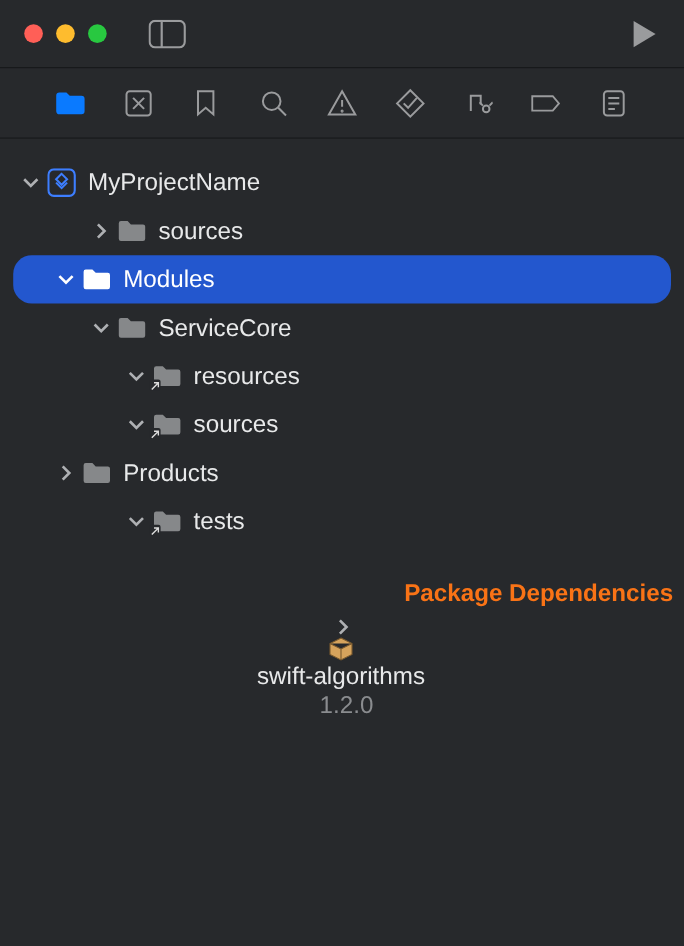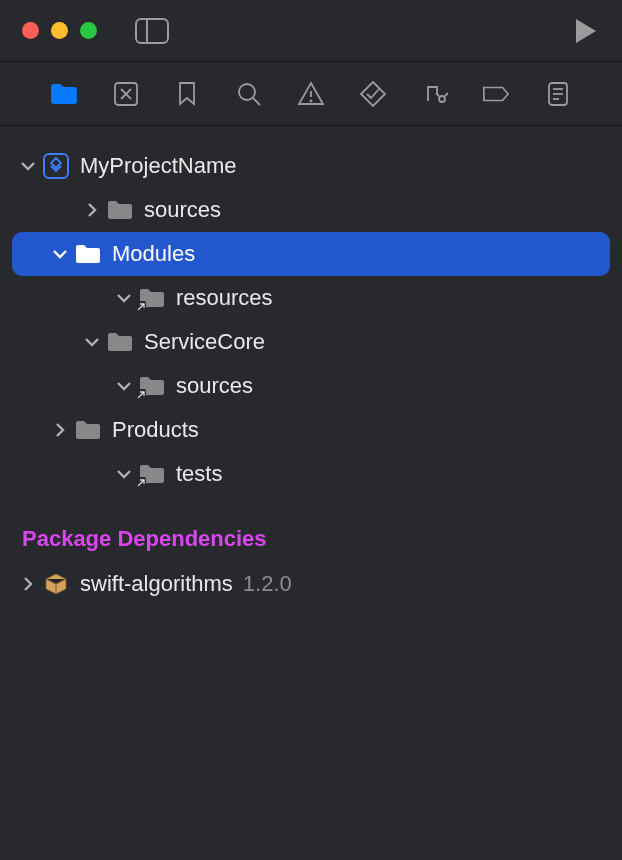--- a/index.html
+++ b/index.html
@@ -67,20 +67,21 @@
       height: 44px;
       display: flex;
       align-items: center;
       border-radius: 10px;
       margin: 0 12px;
       cursor: pointer;
     }
     .row.selected {
       background: #2357ce;
       color: #fff;
+      border-radius: 17px;
     }
     .chevron {
       width: 16px;
       min-width: 16px;
       height: 16px;
       display: flex;
       align-items: center;
       justify-content: center;
       margin-right: 6px;
     }
@@ -114,24 +115,25 @@
       left: -1px;
       width: 8px;
       height: 8px;
       z-index: 2;
     }
     
     .label { font-weight: 400; color: #e8e9ea; white-space: nowrap; }
     .row.selected .label { color: #fff; }
 
     .section-header {
-      padding: 30px 0 10px 22px;
-      color: #d946ef;
+      padding: 30px 10px 10px 22px;
+      color: #f97316;
       font-size: 22px;
       font-weight: 600;
+      text-align: right;
     }
 
     .dep-row {
       height: 44px;
       display: flex;
       align-items: center;
       margin: 0 12px;
       cursor: pointer;
     }
     .dep-name { color: #e8e9ea; margin-right: 10px; }
@@ -285,51 +287,51 @@
         </svg>
       </span>
     <span class="node-icon">
         <svg width="28" height="22" viewBox="0 0 28 22" fill="#ffffff">
           <use href="#folder-shape"></use>
         </svg>
       </span>
     <span class="label">Modules</span>
   </div>
 
+  <div class="row" style="padding-left: 72px;">
+    <span class="chevron">
+        <svg width="16" height="16" viewBox="0 0 16 16">
+          <use href="#chev-down"></use>
+        </svg>
+      </span>
+    <span class="node-icon">
+        <svg width="28" height="22" viewBox="0 0 28 22" fill="#86888a">
+          <use href="#folder-shape"></use>
+        </svg>
+      </span>
+    <span class="label">ServiceCore</span>
+  </div>
+
   <div class="row" style="padding-left: 104px;">
     <span class="chevron">
         <svg width="16" height="16" viewBox="0 0 16 16">
           <use href="#chev-down"></use>
         </svg>
       </span>
     <span class="node-icon folder-shortcut">
       <svg width="28" height="22" viewBox="0 0 28 22" fill="#86888a">
           <use href="#folder-shape"></use>
         </svg>
       <svg class="arrow-overlay" width="8" height="8" viewBox="0 0 8 8">
           <path d="M1,7 L7,1 M3,1 L7,1 L7,5" stroke="#dcdcdc" stroke-width="1.3" fill="none"></path>
         </svg>
     </span>
     <span class="label">resources</span>
   </div>
 
-  <div class="row" style="padding-left: 72px;">
-    <span class="chevron">
-        <svg width="16" height="16" viewBox="0 0 16 16">
-          <use href="#chev-down"></use>
-        </svg>
-      </span>
-    <span class="node-icon">
-        <svg width="28" height="22" viewBox="0 0 28 22" fill="#86888a">
-          <use href="#folder-shape"></use>
-        </svg>
-      </span>
-    <span class="label">ServiceCore</span>
-  </div>
-
   <div class="row" style="padding-left: 104px;">
     <span class="chevron">
         <svg width="16" height="16" viewBox="0 0 16 16">
           <use href="#chev-down"></use>
         </svg>
       </span>
     <span class="node-icon folder-shortcut">
       <svg width="28" height="22" viewBox="0 0 28 22" fill="#86888a">
           <use href="#folder-shape"></use>
         </svg>
@@ -366,21 +368,21 @@
         </svg>
       <svg class="arrow-overlay" width="8" height="8" viewBox="0 0 8 8">
           <path d="M1,7 L7,1 M3,1 L7,1 L7,5" stroke="#dcdcdc" stroke-width="1.3" fill="none"></path>
         </svg>
     </span>
     <span class="label">tests</span>
   </div>
 
   <div class="section-header">Package Dependencies</div>
 
-  <div class="dep-row" style="padding-left: 8px;">
+  <div class="dep-row" style="padding-left: 8px; flex-direction: column;">
     <span class="chevron">
         <svg width="16" height="16" viewBox="0 0 16 16">
           <use href="#chev-right"></use>
         </svg>
       </span>
     <span class="pkg-icon">
       <svg width="24" height="24" viewBox="0 0 24 24" fill="#d6a35c" stroke="#7a5a2e" stroke-width="1">
           <use href="#box-shape"></use>
         </svg>
     </span>

